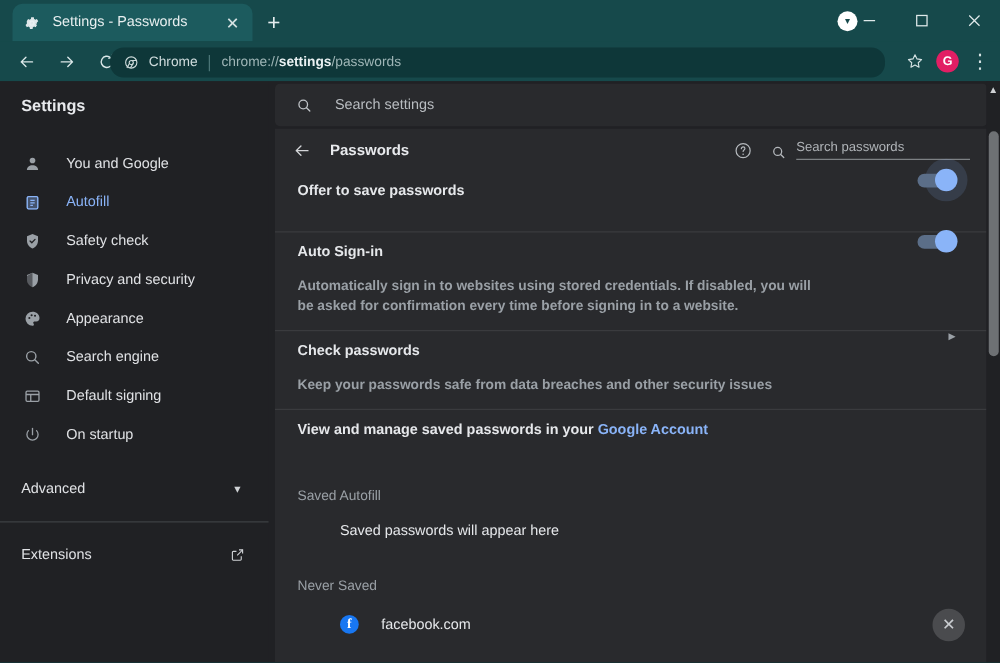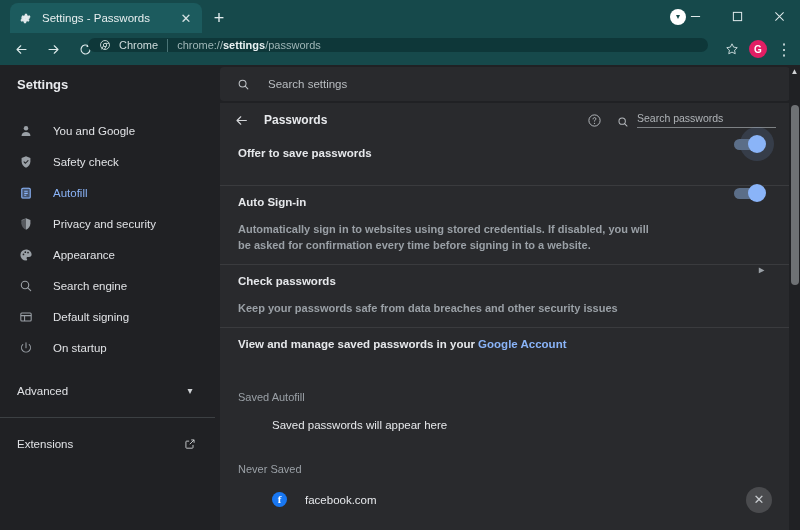--- a/index.html
+++ b/index.html
@@ -57,21 +57,21 @@
     position: absolute; top: 33px; left: 0; width: 800px; height: 32px;
     background: #16494b; display: flex; align-items: center;
   }
   .navbtn {
     width: 28px; height: 28px; margin-left: 4px;
     display: flex; align-items: center; justify-content: center;
     color: #dbe8e9;
   }
   .navbtn.first { margin-left: 7px; }
   .omnibox {
-    position: absolute; left: 88px; top: 5px; width: 620px; height: 14px;
+    position: absolute; left: 88px; top: 5px; width: 620px; height: 24px;
     background: #0e3739; border-radius: 11px;
     display: flex; align-items: center; padding: 0 10px;
   }
   .omni-icon {
     width: 13px; height: 13px; flex: 0 0 13px; margin-right: 8px;
     color: #cddada; display: flex; align-items: center; justify-content: center;
   }
   .omni-chip { font-size: 11px; color: #cfdcdd; white-space: nowrap; }
   .omni-sep {
     width: 1px; height: 13px; background: #4a7476; margin: 0 9px; flex: 0 0 1px;
@@ -301,39 +301,39 @@
         <div class="nav-item">
           <span class="nav-icon">
             <svg width="14" height="14" viewBox="0 0 20 20" fill="currentColor">
                 <circle cx="10" cy="6.2" r="3.2"></circle>
                 <path d="M3.6 17c0-3.5 2.9-5.4 6.4-5.4S16.4 13.5 16.4 17z"></path>
               </svg>
           </span>
           <span>You and Google</span>
         </div>
 
-        <div class="nav-item">
-          <span class="nav-icon">
-            <svg width="14" height="14" viewBox="0 0 20 20" fill="currentColor">
-                <path d="M10 1.8l6.3 2.5v5c0 4-2.7 7.6-6.3 8.9-3.6-1.3-6.3-4.9-6.3-8.9v-5z"></path>
-                <path d="M7.2 9.8l2 2 3.7-3.9" fill="none" stroke="#202124" stroke-width="1.5" stroke-linecap="round" stroke-linejoin="round"></path>
-              </svg>
-          </span>
-          <span>Safety check</span>
-        </div>
-
         <div class="nav-item active">
           <span class="nav-icon">
             <svg width="14" height="14" viewBox="0 0 20 20" fill="none" stroke="currentColor" stroke-width="1.5">
                 <rect x="4" y="3.2" width="12" height="14" rx="1.5" fill="currentColor" opacity=".35"></rect>
                 <rect x="4" y="3.2" width="12" height="14" rx="1.5"></rect>
                 <path d="M7.5 7.5h5M7.5 10.5h5M7.5 13.3h3"></path>
               </svg>
           </span>
           <span>Autofill</span>
+        </div>
+
+        <div class="nav-item">
+          <span class="nav-icon">
+            <svg width="14" height="14" viewBox="0 0 20 20" fill="currentColor">
+                <path d="M10 1.8l6.3 2.5v5c0 4-2.7 7.6-6.3 8.9-3.6-1.3-6.3-4.9-6.3-8.9v-5z"></path>
+                <path d="M7.2 9.8l2 2 3.7-3.9" fill="none" stroke="#202124" stroke-width="1.5" stroke-linecap="round" stroke-linejoin="round"></path>
+              </svg>
+          </span>
+          <span>Safety check</span>
         </div>
 
         <div class="nav-item">
           <span class="nav-icon">
             <svg width="14" height="14" viewBox="0 0 20 20" fill="currentColor">
                 <path d="M10 1.8l6.3 2.5v5c0 4-2.7 7.6-6.3 8.9-3.6-1.3-6.3-4.9-6.3-8.9v-5z"></path>
                 <path d="M10 1.8v17.4c-3.6-1.3-6.3-4.9-6.3-8.9v-5z" fill="#202124" opacity=".55"></path>
               </svg>
           </span>
           <span>Privacy and security</span>

